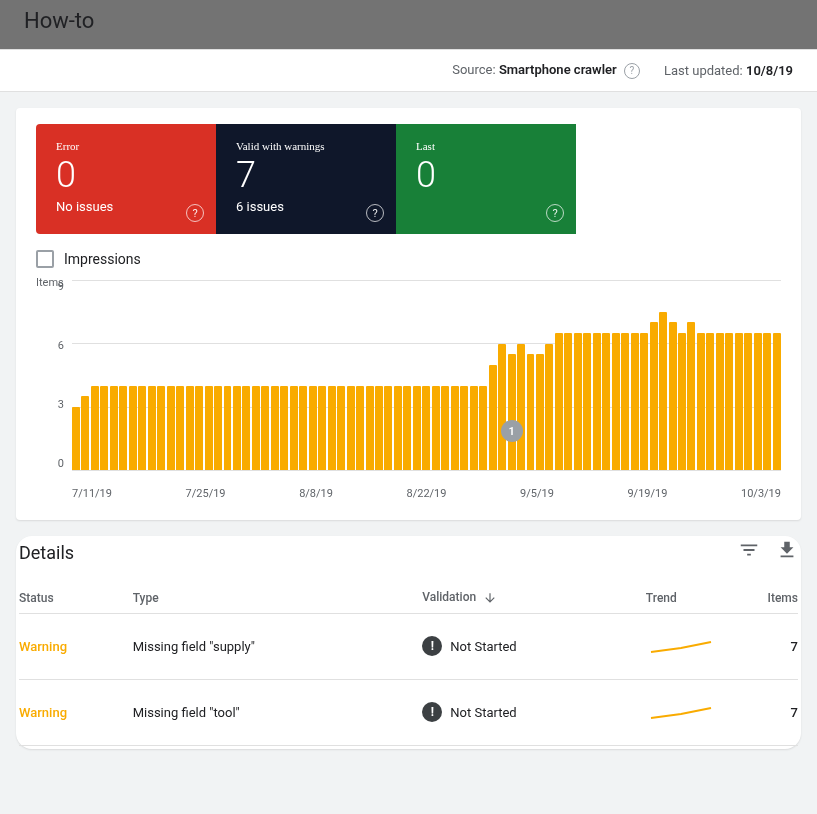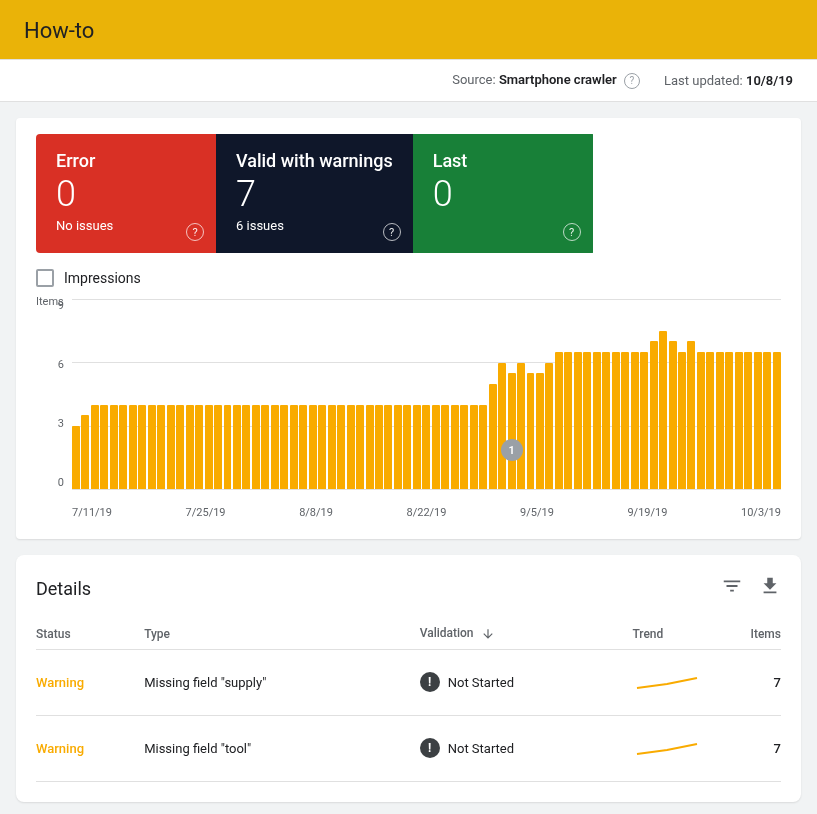--- a/index.html
+++ b/index.html
@@ -9,22 +9,22 @@
       color: #202124;
       font-size: 14px;
     }
     .page-container {
       max-width: 817px;
       margin: 0 auto;
       background: #f1f3f4;
       min-height: 814px;
     }
     .page-header {
-      background: #eab308;
-      padding: 18px 24px 16px;
+      background: #737373;
+      padding: 8px 24px 16px;
       border-bottom: 1px solid #e0e0e0;
     }
     .page-title {
       font-size: 22px;
       font-weight: 400;
       color: #202124;
     }
     .source-bar {
       background: #fff;
       padding: 12px 24px;
@@ -82,23 +82,24 @@
     }
     .status-card.warning {
       background: #0f172a;
       color: #fff;
     }
     .status-card.valid {
       background: #188038;
       color: #fff;
     }
     .status-card-label {
-      font-size: 18px;
+      font-size: 11px;
       font-weight: 500;
       margin-bottom: 4px;
+      font-family: Liberation Serif, serif;
     }
     .status-card-number {
       font-size: 36px;
       font-weight: 300;
       line-height: 1.1;
       margin-bottom: 4px;
     }
     .status-card-issues {
       font-size: 13px;
     }
@@ -219,22 +220,22 @@
       display: flex;
       align-items: center;
       justify-content: center;
       font-size: 11px;
       color: #fff;
       font-weight: 600;
     }
     
     .details-card {
       background: #fff;
-      border-radius: 8px;
-      padding: 20px;
+      border-radius: 16px;
+      padding: 3px;
       box-shadow: 0 1px 2px rgba(0,0,0,0.1);
     }
     .details-header {
       display: flex;
       align-items: center;
       justify-content: space-between;
       margin-bottom: 16px;
     }
     .details-title {
       font-size: 18px;

